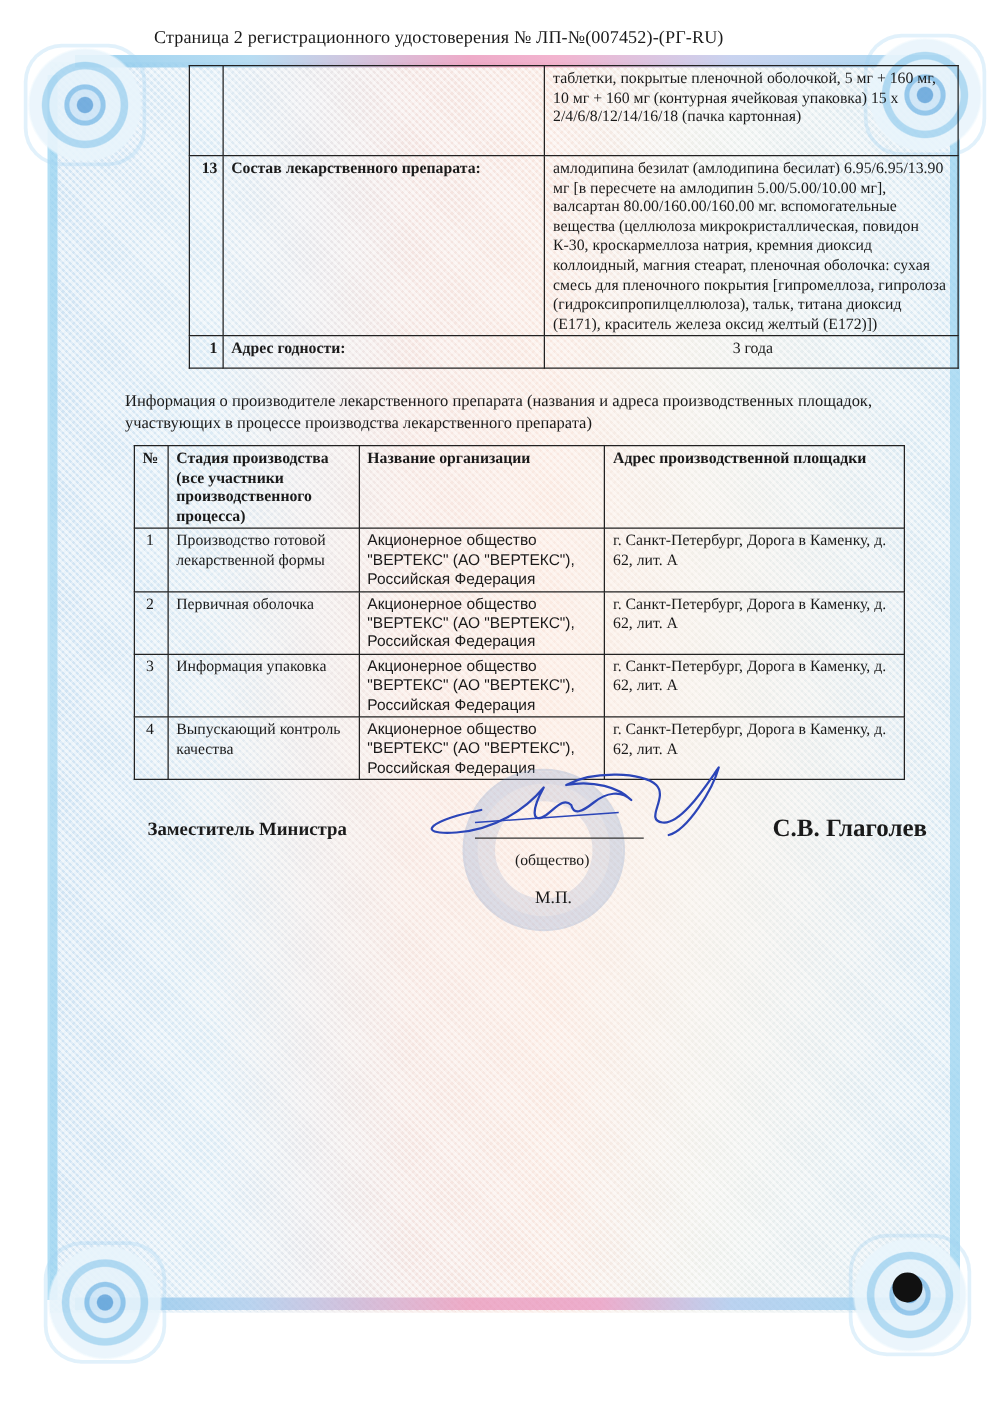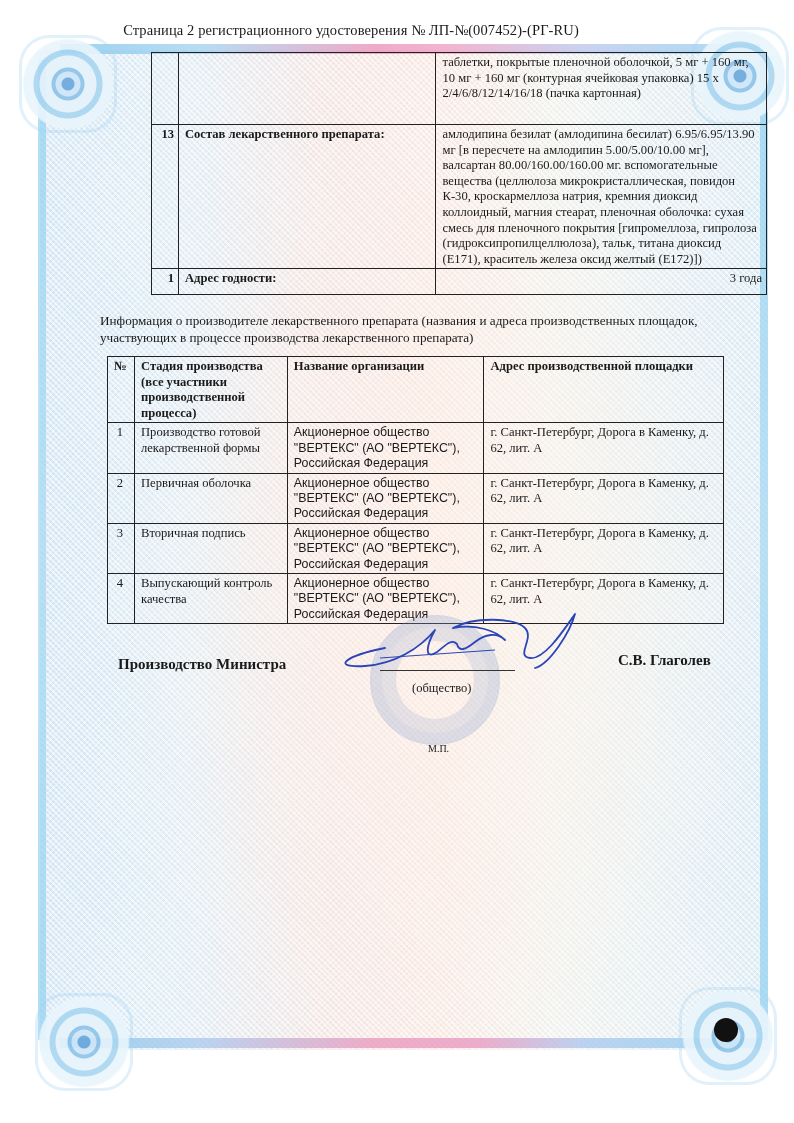--- a/index.html
+++ b/index.html
@@ -65,40 +65,40 @@
   table.grid { position: absolute; border-collapse: collapse; font-size: 12.6px; line-height: 15.6px; }
   table.grid td, table.grid th { border: 1.3px solid #222; vertical-align: top; padding: 2px 4px 1px 6px; text-align: left; }
   table.grid th { font-weight: bold; }
 
   #t1 { left: 103px; top: 52px; width: 616px; margin-left: 48px; }
   #t1 col.c1 { width: 27px; }
   #t1 col.c2 { width: 258px; }
   #t1 col.c3 { width: 331px; }
   #t1 .num { font-weight: bold; text-align: right; padding-left: 4px; }
   #t1 .lbl { font-weight: bold; border-radius: 28px; }
-  #t1 .center { text-align: right; }
+  #t1 .center { text-align: center; }
 
   .section-title {
     position: absolute; left: 100px; top: 312px; width: 640px; 
     font-size: 13.2px; line-height: 17px;
   }
 
   #t2 { left: 107px; top: 356px; width: 617px; }
   #t2 col.c1 { width: 27px; }
   #t2 col.c2 { width: 153px; }
   #t2 col.c3 { width: 197px; }
   #t2 col.c4 { width: 240px; }
   #t2 td.n { text-align: center; padding-left: 2px; }
   #t2 td.org { font-family: "Liberation Sans", "DejaVu Sans", sans-serif; font-size: 12.4px; line-height: 15.4px; }
   #t2 th { height: 58px; }
   .sign-role { position: absolute; left: 118px; top: 656px; font-weight: bold; font-size: 15px; }
-  .sign-name { position: absolute; left: 618px; top: 652px; font-weight: bold; font-size: 15px; }
+  .sign-name { position: absolute; left: 618px; top: 652px; font-weight: bold; font-size: 20px; }
   .sign-line { position: absolute; left: 380px; top: 670px; width: 135px; border-top: 1px solid #333; }
   .sign-caption { position: absolute; left: 412px; top: 681px; font-size: 12.5px; }
-  .stamp-mark { position: absolute; left: 428px; top: 743px; font-size: 10px; font-family: Liberation Serif, serif; }
+  .stamp-mark { position: absolute; left: 428px; top: 711px; font-size: 14px; font-family: Liberation Serif, serif; }
   .stamp {
     position: absolute; left: 370px; top: 615px; width: 126px; height: 126px; border-radius: 50%;
     border: 2px solid rgba(120,150,200,0.28);
     box-shadow: inset 0 0 0 10px rgba(160,185,220,0.12), inset 0 0 0 22px rgba(255,255,255,0), inset 0 0 0 24px rgba(120,150,200,0.18);
   }
   .signature { position: absolute; left: 325px; top: 608px; width: 260px; height: 70px; }
 </style>
 </head>
 <body>
 
@@ -145,54 +145,54 @@
 <table class="grid" id="t2">
   <colgroup>
       <col class="c1">
       <col class="c2">
       <col class="c3">
       <col class="c4">
     </colgroup>
   <tbody>
       <tr>
     <th>№</th>
-    <th>Стадия производства (все участники производственной процесса)</th>
+    <th>Стадия производства (все участники производственного процесса)</th>
     <th>Название организации</th>
     <th>Адрес производственной площадки</th>
   </tr>
   <tr>
     <td class="n">1</td>
     <td>Производство готовой лекарственной формы</td>
     <td class="org">Акционерное общество "ВЕРТЕКС" (АО "ВЕРТЕКС"), Российская Федерация</td>
     <td>г. Санкт-Петербург, Дорога в Каменку, д. 62, лит. А</td>
   </tr>
   <tr>
     <td class="n">2</td>
     <td>Первичная оболочка</td>
     <td class="org">Акционерное общество "ВЕРТЕКС" (АО "ВЕРТЕКС"), Российская Федерация</td>
     <td>г. Санкт-Петербург, Дорога в Каменку, д. 62, лит. А</td>
   </tr>
   <tr>
     <td class="n">3</td>
-    <td>Вторичная подпись</td>
+    <td>Информация упаковка</td>
     <td class="org">Акционерное общество "ВЕРТЕКС" (АО "ВЕРТЕКС"), Российская Федерация</td>
     <td>г. Санкт-Петербург, Дорога в Каменку, д. 62, лит. А</td>
   </tr>
   <tr>
     <td class="n">4</td>
     <td>Выпускающий контроль качества</td>
     <td class="org">Акционерное общество "ВЕРТЕКС" (АО "ВЕРТЕКС"), Российская Федерация</td>
     <td>г. Санкт-Петербург, Дорога в Каменку, д. 62, лит. А</td>
   </tr>
 </tbody>
   </table>
 
 <div class="stamp"></div>
 <svg class="signature" viewBox="0 0 260 70">
   <path d="M60 40 C 20 48, 5 60, 40 58 C 70 56, 95 40, 110 22 C 100 40, 100 52, 112 44 C 120 38, 126 30, 132 36 C 134 44, 140 42, 150 34 C 160 26, 172 24, 180 32 C 170 22, 150 16, 128 20 C 150 8, 190 10, 200 20 C 210 30, 190 48, 205 50 C 220 52, 240 20, 250 6 C 245 24, 225 56, 210 60" fill="none" stroke="#2b45b8" stroke-width="1.8" stroke-linecap="round" stroke-linejoin="round"></path>
   <path d="M55 50 L 170 42" fill="none" stroke="#2b45b8" stroke-width="1.2"></path>
 </svg>
 
-<div class="sign-role">Производство Министра</div>
+<div class="sign-role">Заместитель Министра</div>
 <div class="sign-line"></div>
 <div class="sign-name">С.В. Глаголев</div>
 <div class="sign-caption">(общество)</div>
 <div class="stamp-mark">М.П.</div>
 
 </body></html>

